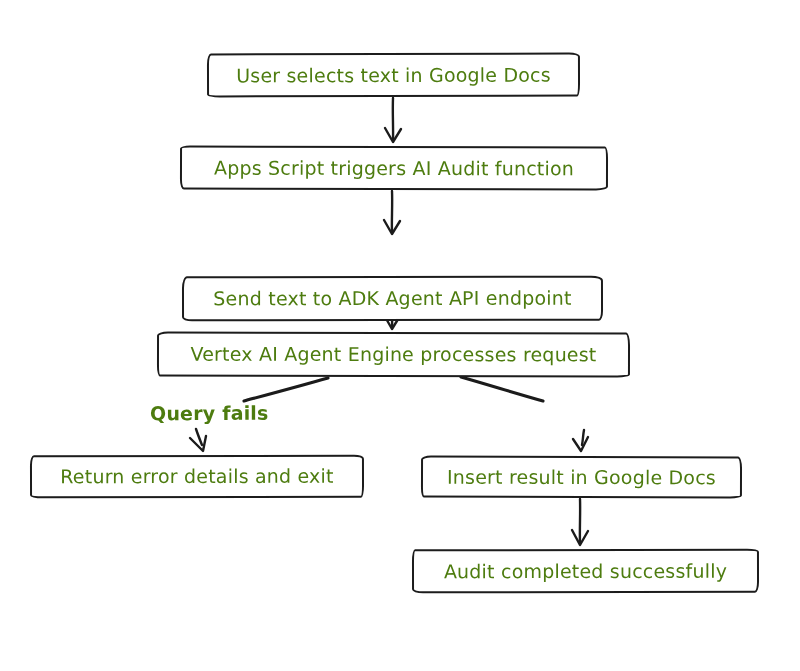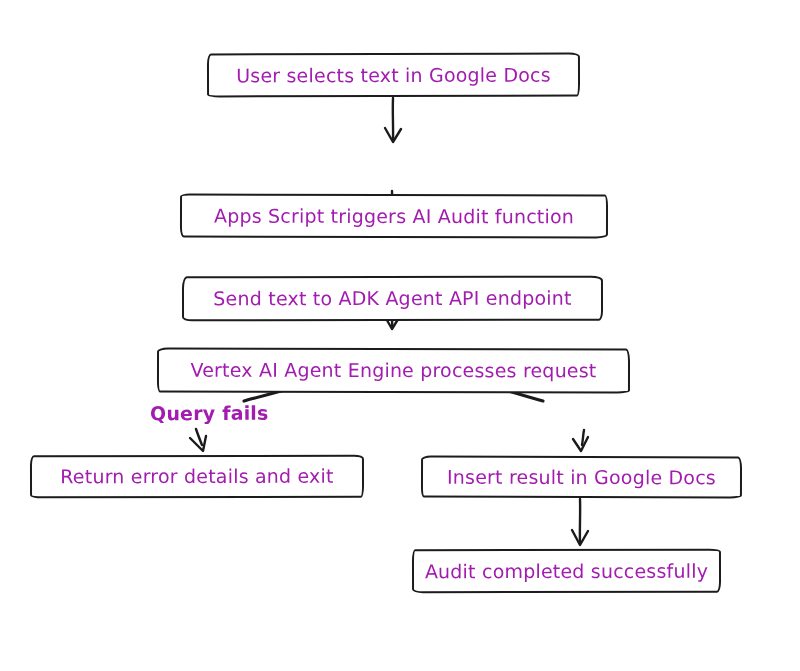--- a/index.html
+++ b/index.html
@@ -6,21 +6,21 @@
     margin: 0;
     padding: 0;
     background: #ffffff;
   }
   .canvas {
     position: relative;
     width: 800px;
     height: 671px;
     background: #ffffff;
     font-family: "DejaVu Sans", sans-serif;
-    color: #a21caf;
+    color: #4d7c0f;
     overflow: hidden;
   }
   .connectors {
     position: absolute;
     top: 0; left: 0;
     width: 800px; height: 671px;
     pointer-events: none;
   }
   .node {
     position: absolute;
@@ -40,30 +40,30 @@
     position: absolute;
     font-size: 19px;
     letter-spacing: 0.2px;
     text-align: center;
     white-space: nowrap;
   }
   
   .n1 { left:207px; top:53px;  width:373px; height:44px;
         border-radius: 4px 11px 3px 13px / 11px 4px 13px 3px; transform: rotate(-0.15deg); }
   .n2 { left:180px; top:146px; width:428px; height:44px;
-        border-radius: 10px 3px 12px 4px / 3px 12px 4px 10px; transform: rotate(0.12deg); margin-top: 48px; }
+        border-radius: 10px 3px 12px 4px / 3px 12px 4px 10px; transform: rotate(0.12deg); }
   .n3 { left:182px; top:238px; width:421px; height:45px;
         border-radius: 5px 12px 4px 10px / 12px 5px 10px 4px; transform: rotate(-0.1deg); margin-top: 38px; }
-  .n4 { left:157px; top:348px; width:473px; height:45px;
+  .n4 { left:157px; top:332px; width:473px; height:45px;
         border-radius: 11px 4px 13px 3px / 4px 13px 3px 11px; transform: rotate(0.1deg); }
   .n5 { left:30px;  top:455px; width:334px; height:43px;
         border-radius: 4px 10px 3px 12px / 10px 4px 12px 3px; transform: rotate(-0.12deg); }
   .n6 { left:421px; top:456px; width:321px; height:42px;
         border-radius: 10px 4px 12px 3px / 4px 12px 3px 10px; transform: rotate(0.15deg); }
-  .n7 { left:412px; top:549px; width:309px; height:44px;
+  .n7 { left:412px; top:549px; width:347px; height:44px;
         border-radius: 3px 12px 4px 11px / 12px 3px 11px 4px; transform: rotate(-0.1deg); }
   .lbl-fail { left:150px; top:402px; width:112px; transform: rotate(-0.3deg); font-weight: bold; }
   .lbl-ok   { left:498px; top:402px; width:172px; transform: rotate(0.2deg); }
 </style>
 </head>
 <body>
 
 <div class="canvas">
 
   <svg class="connectors" viewBox="0 0 800 671" fill="none" stroke="#1b1b1b" stroke-width="2.4" stroke-linecap="round" stroke-linejoin="round">

